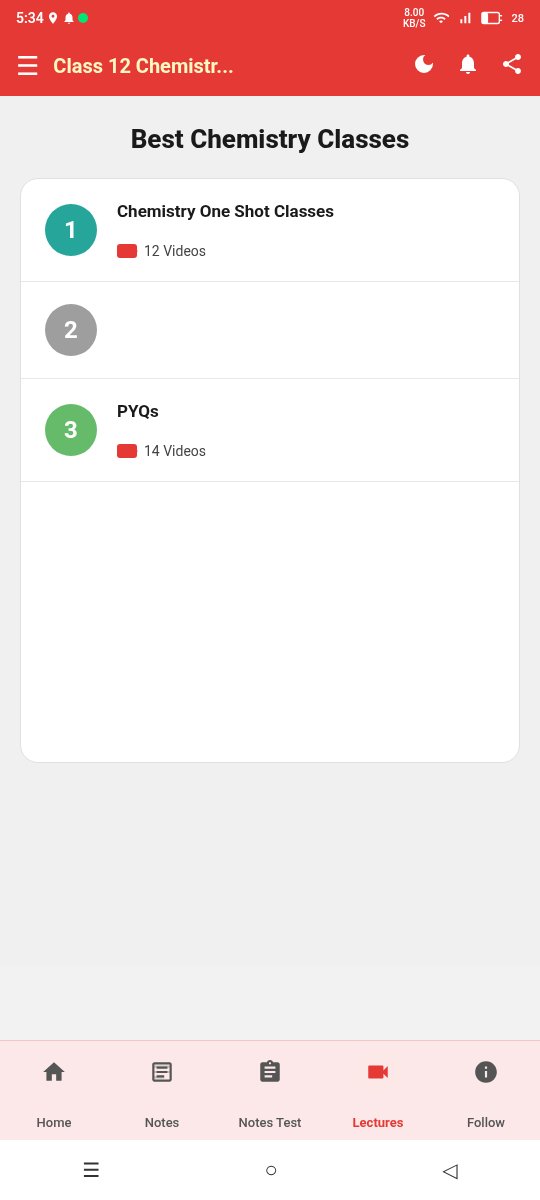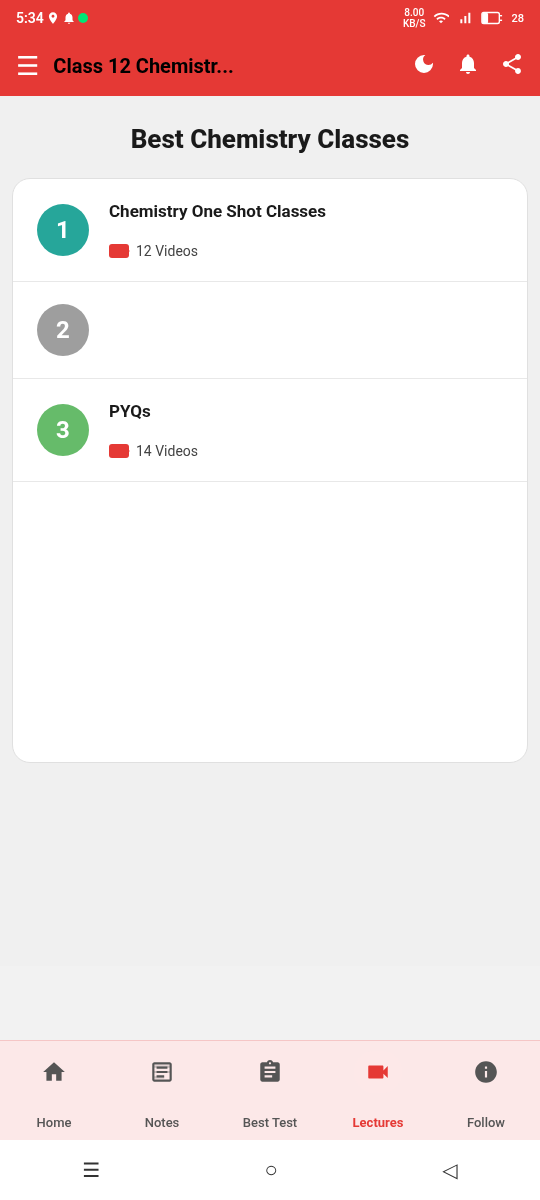--- a/index.html
+++ b/index.html
@@ -36,38 +36,38 @@
       display: flex;
       align-items: center;
       padding: 0 16px;
       gap: 14px;
       color: white;
     }
     .top-bar-title {
       flex: 1;
       font-size: 20px;
       font-weight: 700;
-      color: #000000;
+      color: #fef9c3;
     }
     .top-bar-icons {
       display: flex;
       align-items: center;
       gap: 20px;
     }
     .top-icon {
       color: white;
       font-size: 22px;
       cursor: pointer;
     }
 
     
     .main-content {
       background: #f0f0f0;
       min-height: 870px;
-      padding: 28px 12px 20px;
+      padding: 28px 20px 20px;
     }
 
     .page-title {
       font-size: 26px;
       font-weight: 800;
       color: #1a1a1a;
       text-align: center;
       margin-bottom: 24px;
     }
 
@@ -323,21 +323,21 @@
     </div>
     <span class="nav-label">Notes</span>
   </div>
 
   <div class="nav-item">
     <div class="nav-icon-wrap">
       <svg class="nav-svg" viewBox="0 0 24 24" fill="#555">
         <path d="M19 3h-4.18C14.4 1.84 13.3 1 12 1s-2.4.84-2.82 2H5c-1.1 0-2 .9-2 2v14c0 1.1.9 2 2 2h14c1.1 0 2-.9 2-2V5c0-1.1-.9-2-2-2zm-7 0c.55 0 1 .45 1 1s-.45 1-1 1-1-.45-1-1 .45-1 1-1zm2 14H7v-2h7v2zm3-4H7v-2h10v2zm0-4H7V7h10v2z"></path>
       </svg>
     </div>
-    <span class="nav-label">Best Test</span>
+    <span class="nav-label">Notes Test</span>
   </div>
 
   <div class="nav-item">
     <div class="nav-icon-wrap active">
       <svg class="nav-svg" viewBox="0 0 24 24" fill="#e53935">
         <path d="M17 10.5V7c0-.55-.45-1-1-1H4c-.55 0-1 .45-1 1v10c0 .55.45 1 1 1h12c.55 0 1-.45 1-1v-3.5l4 4v-11l-4 4z"></path>
       </svg>
     </div>
     <span class="nav-label active">Lectures</span>
   </div>

